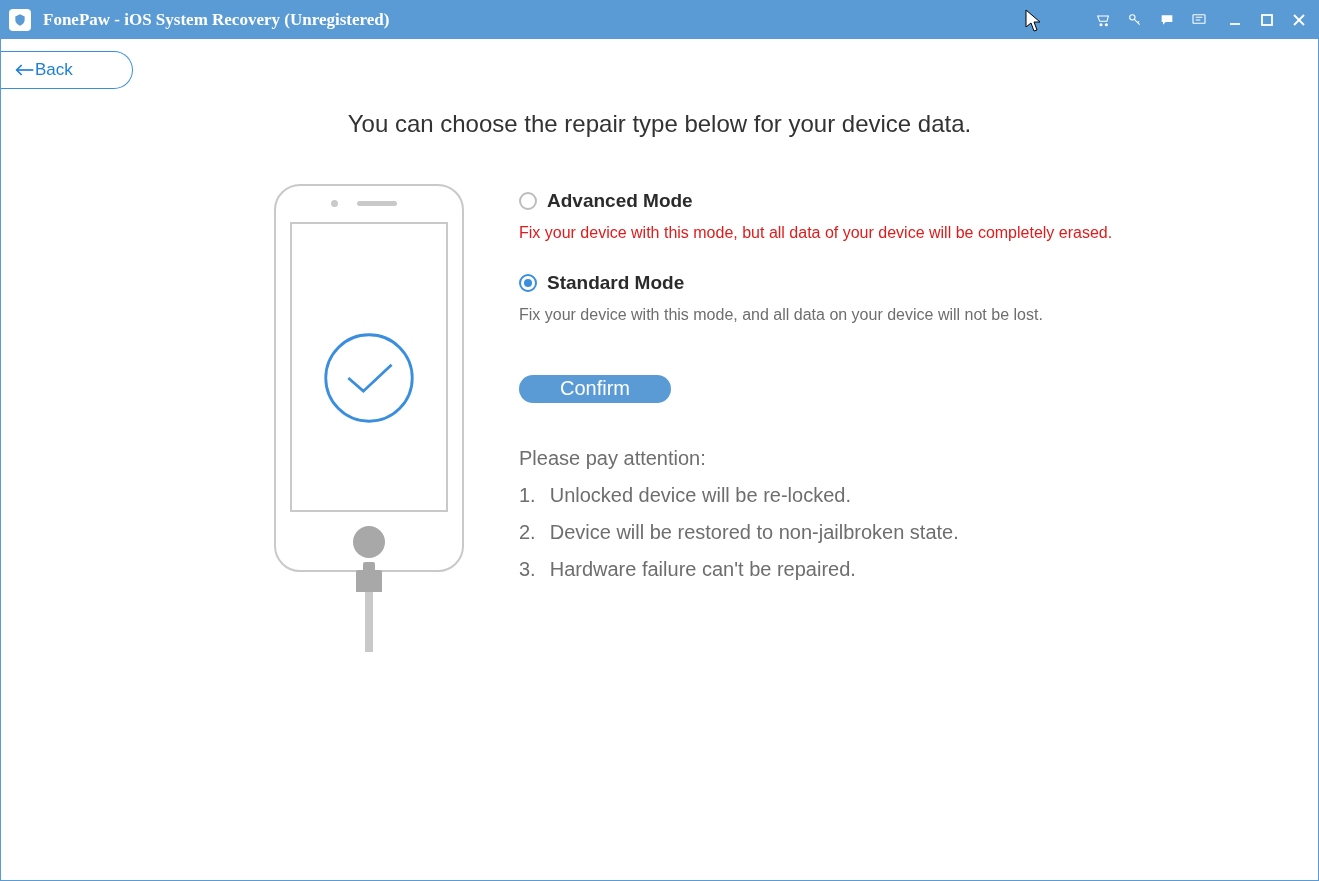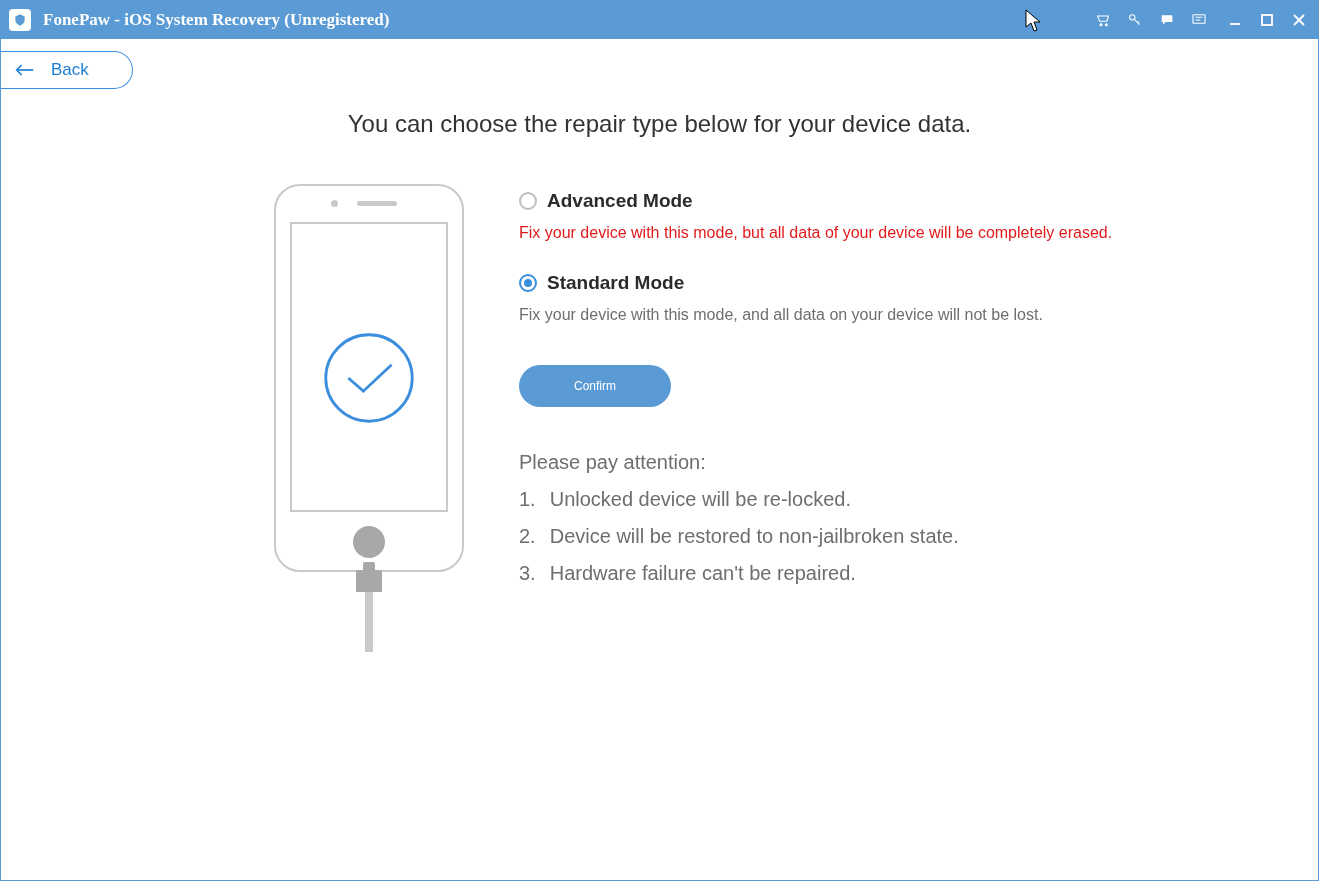--- a/index.html
+++ b/index.html
@@ -65,21 +65,21 @@
     top: 50px;
     left: -2px;
     width: 134px;
     height: 38px;
     border: 1px solid #3b8ede;
     border-top-right-radius: 19px;
     border-bottom-right-radius: 19px;
     border-left: none;
     display: flex;
     align-items: center;
-    gap: 16px;
+    gap: 0;
     padding-left: 16px;
     color: #1e7fd6;
     font-size: 17px;
     cursor: pointer;
     background: #fff;
   }
   .back-btn svg { width: 20px; height: 14px; stroke: #1e7fd6; fill: none; stroke-width: 2; }
 
   
   .main {
@@ -197,28 +197,28 @@
   }
   .mode-desc {
     margin-top: 10px;
     font-size: 16px;
     color: #6e6e6e;
     line-height: 1.4;
   }
   .mode-desc.warn { color: #e11b1b; }
 
   .confirm-btn {
-    margin-top: 10px;
+    margin-top: 20px;
     width: 152px;
-    height: 42px;
+    height: 28px;
     background: #5a9bd5;
     color: #fff;
     border: none;
     border-radius: 21px;
-    font-size: 12px;
+    font-size: 20px;
     cursor: pointer;
   }
 
   .attention {
     margin-top: 44px;
     font-size: 20px;
     color: #6e6e6e;
   }
   .attention .att-heading { margin-bottom: 14px; }
   .attention ol {

